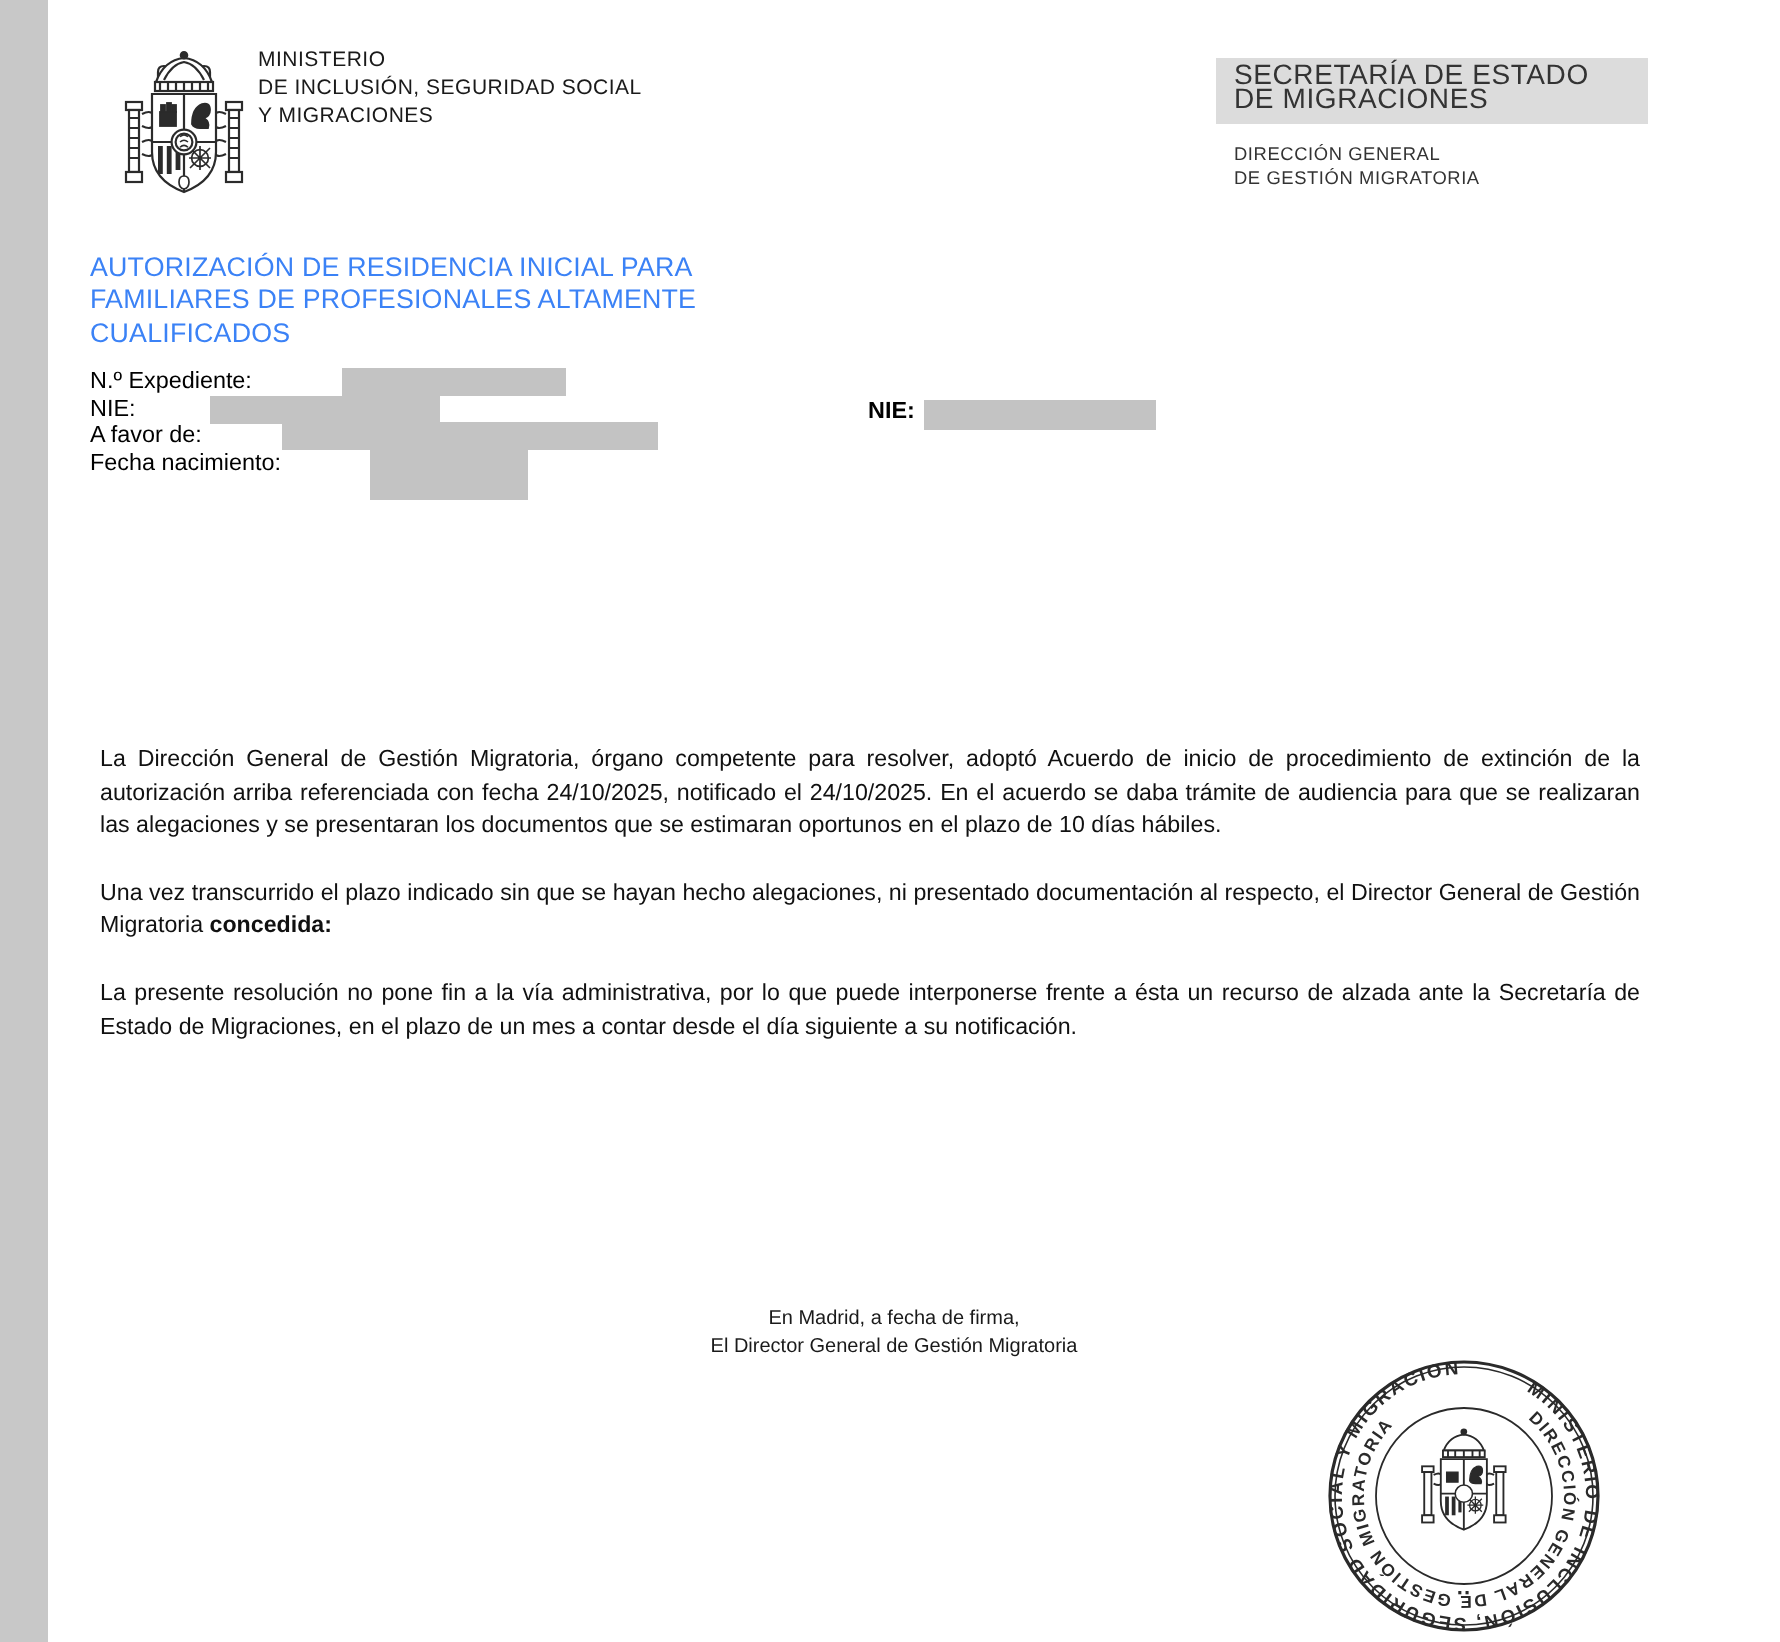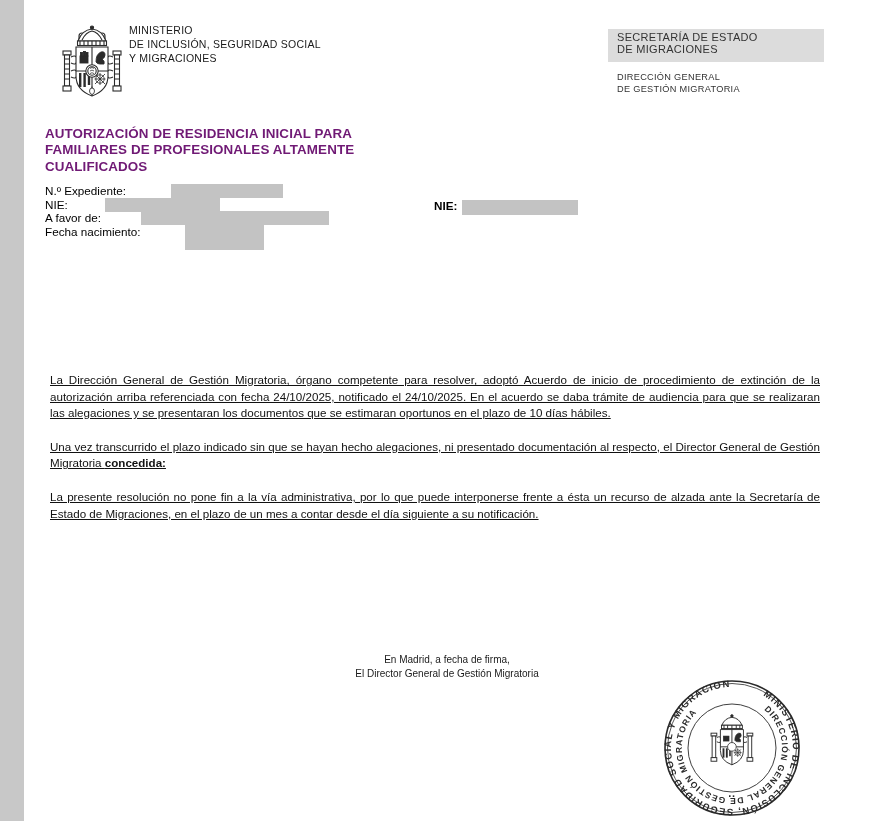--- a/index.html
+++ b/index.html
@@ -60,21 +60,21 @@
     left: 584px;
     top: 29px;
     width: 216px;
     height: 33px;
     background: #dcdcdc;
   }
   #sec-estado-text {
     position: absolute;
     left: 593px;
     top: 32px;
-    font-size: 11px;
+    font-size: 14px;
     line-height: 11.6px;
     letter-spacing: 0.3px;
     color: #333333;
     white-space: pre-line;
   }
   #dir-general-text {
     position: absolute;
     left: 593px;
     top: 72px;
     font-size: 9.2px;
@@ -84,23 +84,23 @@
     white-space: pre-line;
   }
 
   
   #doc-title {
     position: absolute;
     left: 21px;
     top: 126px;
     width: 420px;
     font-size: 13.4px;
-    font-weight: bold;
+    font-weight: normal;
     line-height: 16.4px;
-    color: #701a75;
+    color: #3b82f6;
     white-space: pre-line;
     letter-spacing: 0.1px;
   }
 
   
   #fields-left {
     position: absolute;
     left: 21px;
     top: 184px;
     font-size: 11.7px;
@@ -132,21 +132,21 @@
   #body-text {
     position: absolute;
     left: 26px;
     top: 372px;
     width: 786px;
     font-size: 11.6px;
     line-height: 16.6px;
     color: #111111;
     text-align: justify;
   }
-  #body-text p { margin: 0 16px 17px 0; text-decoration: underline; }
+  #body-text p { margin: 0 16px 17px 0; }
   #body-text p.resolve-para { text-indent: 78px; }
   #body-text b { font-weight: bold; }
 
   
   #sig-place {
     position: absolute;
     left: 213px;
     top: 653px;
     width: 420px;
     text-align: center;

